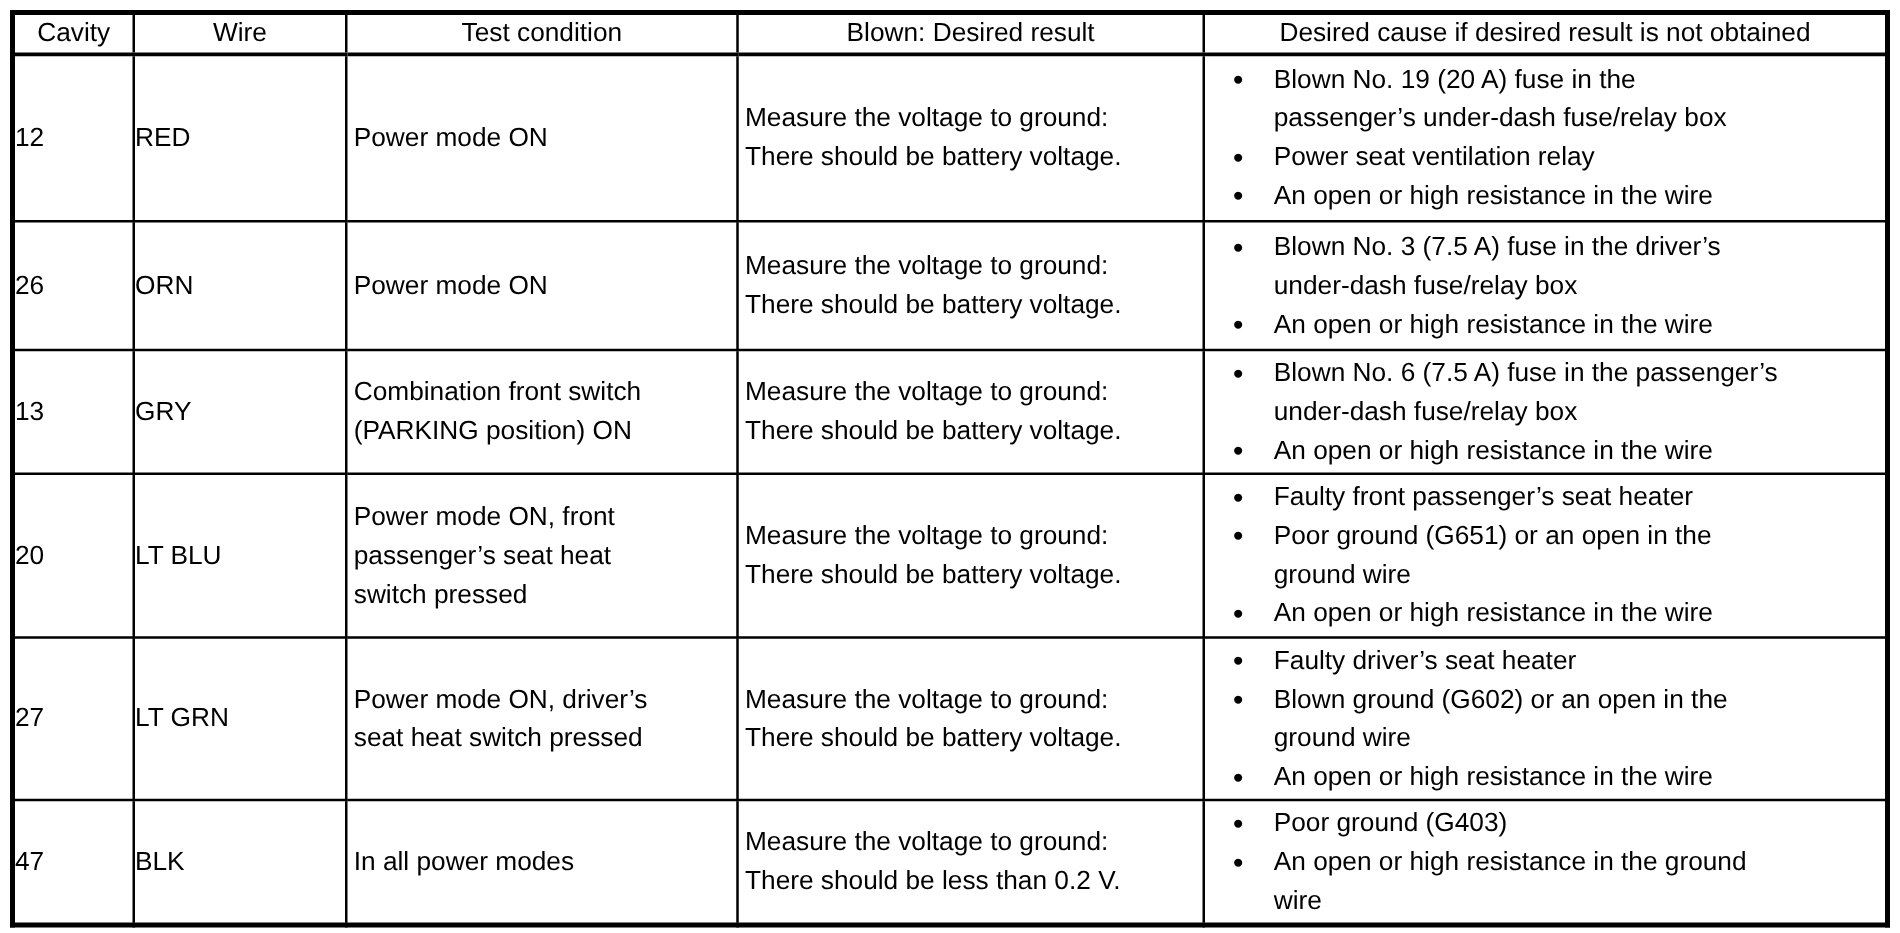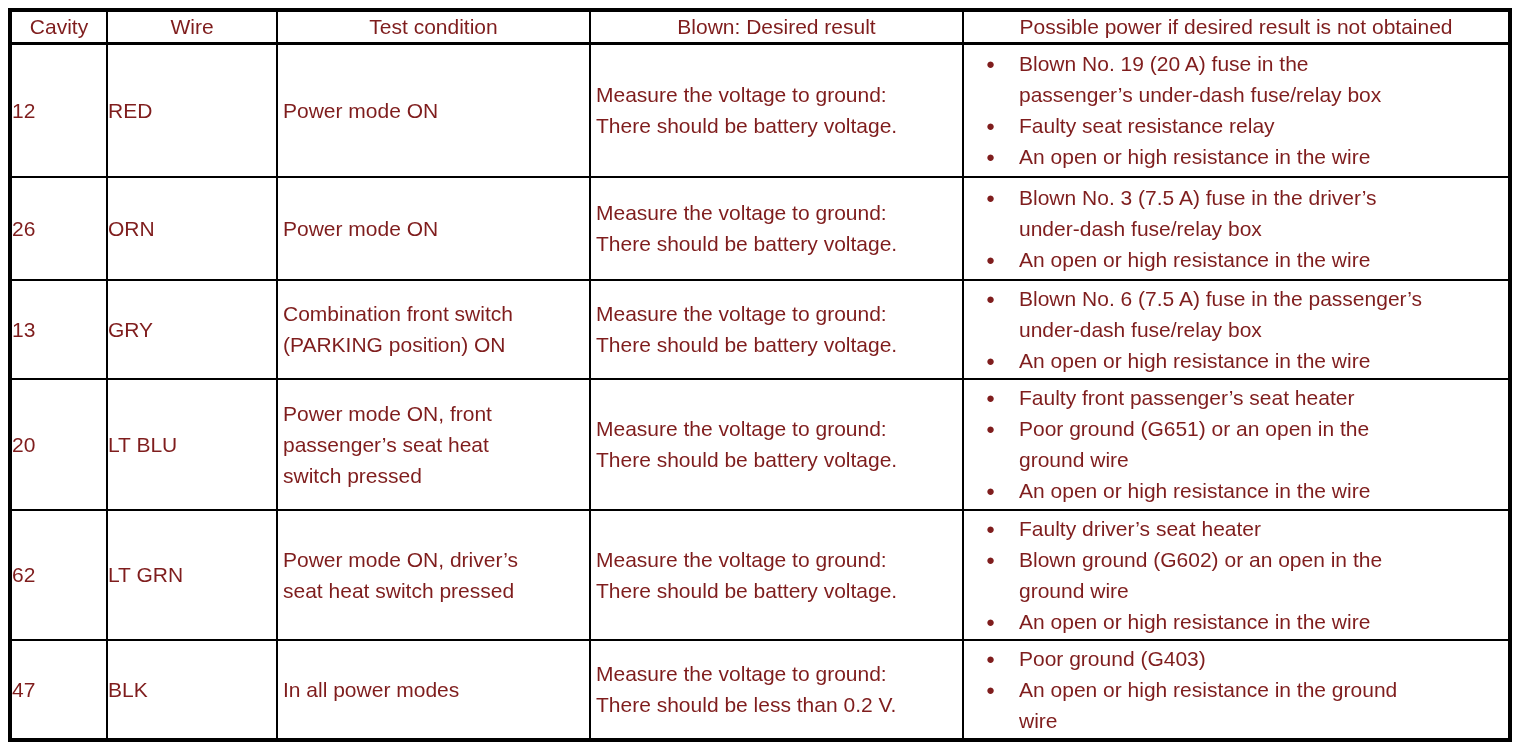--- a/index.html
+++ b/index.html
@@ -3,21 +3,21 @@
 <meta charset="utf-8">
 <style>
   html, body { margin: 0; padding: 0; background: #ffffff; }
   .page {
     position: relative;
     width: 1520px;
     height: 746px;
     box-sizing: border-box;
     padding: 8px 8px 6px 8px;
     background: #ffffff;
-    color: #7f1d1d;
+    color: #000000;
     font-family: "Liberation Sans", sans-serif;
   }
   table.spec {
     border-collapse: collapse;
     table-layout: fixed;
     width: 1504px;
     height: 732px;
     border: 4px solid #000000;
   }
   th, td {
@@ -72,36 +72,36 @@
       <col style="width:313px">
       <col style="width:373px">
       <col style="width:547px">
     </colgroup>
     <thead>
       <tr>
         <th>Cavity</th>
         <th>Wire</th>
         <th>Test condition</th>
         <th>Blown: Desired result</th>
-        <th>Possible power if desired result is not obtained</th>
+        <th>Desired cause if desired result is not obtained</th>
       </tr>
     </thead>
     <tbody>
 
       <tr style="height:133px">
         <td class="c-cavity">12</td>
         <td class="c-wire">RED</td>
         <td class="c-cond">Power mode ON</td>
         <td class="c-result">Measure the voltage to ground:
 There should be battery voltage.</td>
         <td class="c-cause">
           <ul class="causes">
             <li><span class="bullet">●</span><span class="cause-text">Blown No. 19 (20 A) fuse in the
 passenger’s under-dash fuse/relay box</span></li>
-            <li><span class="bullet">●</span><span class="cause-text">Faulty seat resistance relay</span></li>
+            <li><span class="bullet">●</span><span class="cause-text">Power seat ventilation relay</span></li>
             <li><span class="bullet">●</span><span class="cause-text">An open or high resistance in the wire</span></li>
           </ul>
         </td>
       </tr>
 
       <tr style="height:103px">
         <td class="c-cavity">26</td>
         <td class="c-wire">ORN</td>
         <td class="c-cond">Power mode ON</td>
         <td class="c-result">Measure the voltage to ground:
@@ -143,21 +143,21 @@
           <ul class="causes">
             <li><span class="bullet">●</span><span class="cause-text">Faulty front passenger’s seat heater</span></li>
             <li><span class="bullet">●</span><span class="cause-text">Poor ground (G651) or an open in the
 ground wire</span></li>
             <li><span class="bullet">●</span><span class="cause-text">An open or high resistance in the wire</span></li>
           </ul>
         </td>
       </tr>
 
       <tr style="height:130px">
-        <td class="c-cavity">62</td>
+        <td class="c-cavity">27</td>
         <td class="c-wire">LT GRN</td>
         <td class="c-cond">Power mode ON, driver’s
 seat heat switch pressed</td>
         <td class="c-result">Measure the voltage to ground:
 There should be battery voltage.</td>
         <td class="c-cause">
           <ul class="causes">
             <li><span class="bullet">●</span><span class="cause-text">Faulty driver’s seat heater</span></li>
             <li><span class="bullet">●</span><span class="cause-text">Blown ground (G602) or an open in the
 ground wire</span></li>

